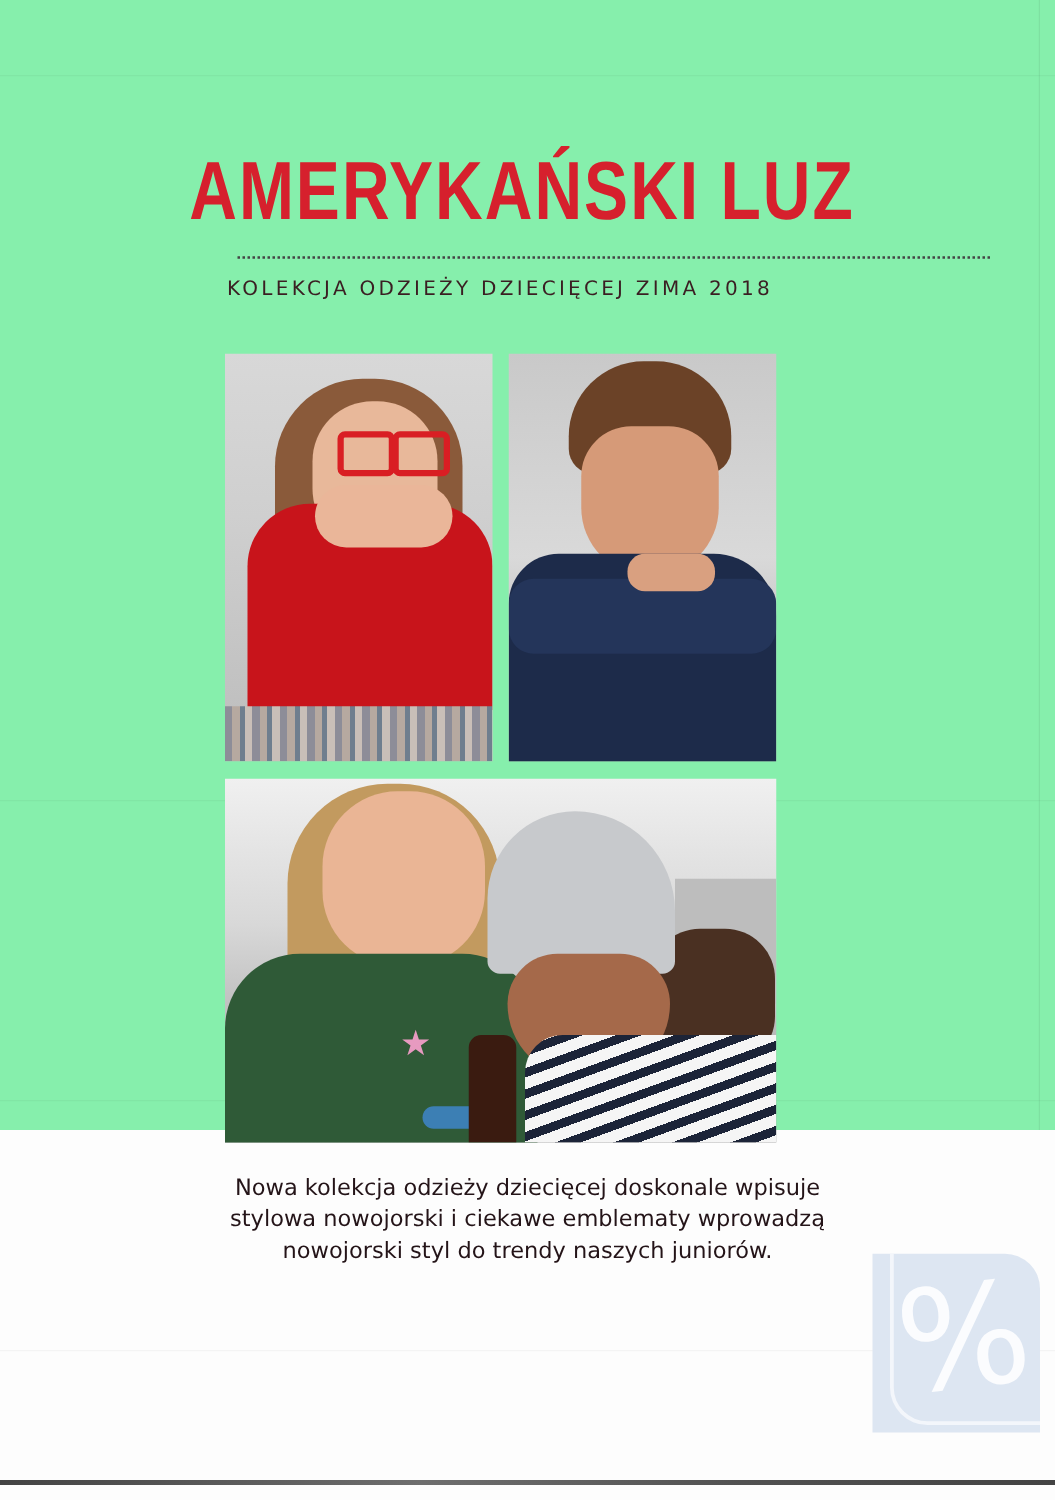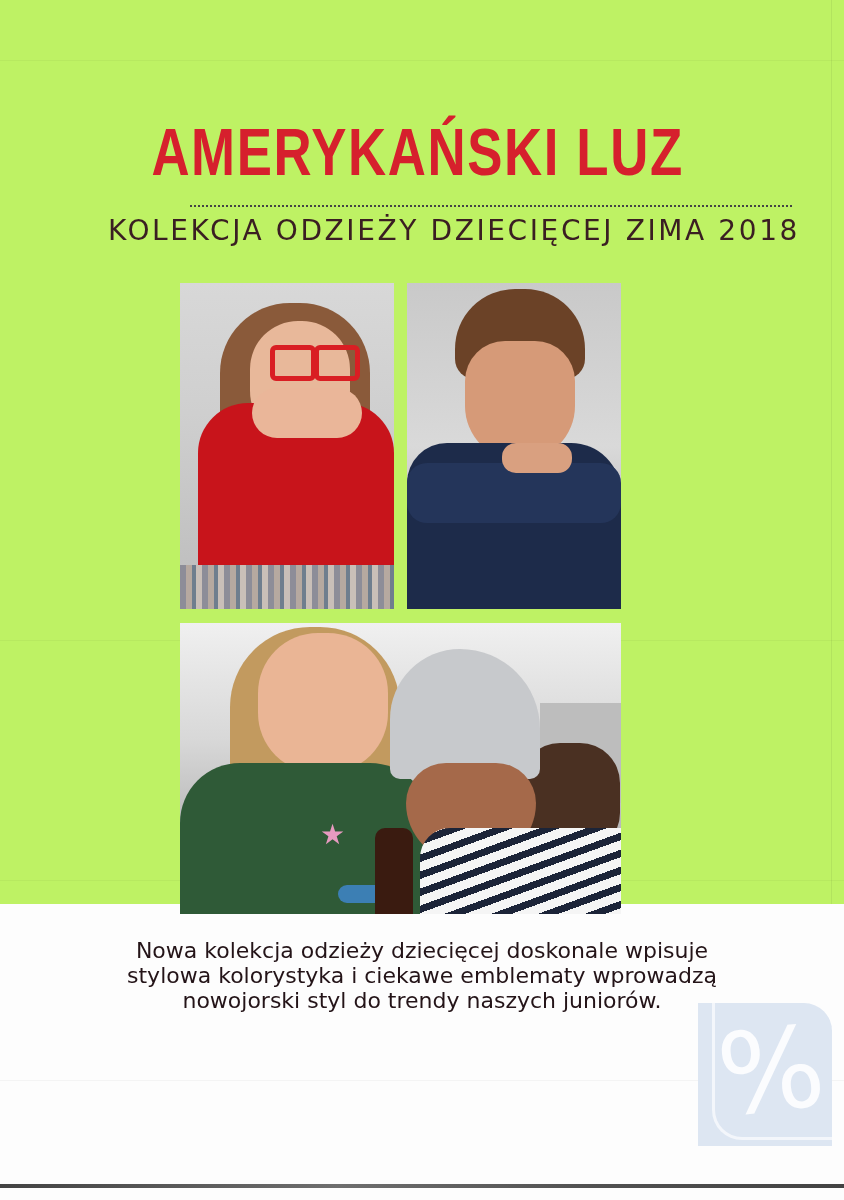--- a/index.html
+++ b/index.html
@@ -4,21 +4,21 @@
 <style>
   html, body { margin: 0; padding: 0; }
   body {
     width: 844px; height: 1200px; overflow: hidden;
     background: #fdfdfd;
     font-family: "DejaVu Sans", sans-serif;
     position: relative;
   }
   .page {
     position: absolute; left: 0; top: 0; width: 844px; height: 904px;
-    background: #bef264;
+    background: #86efac;
   }
   
   .bleed {
     position: absolute; left: 0; right: 0;
     height: 1px; background: rgba(0,0,0,0.035);
   }
   .right-edge {
     position: absolute; right: 12px; top: 0; bottom: 0; width: 1px;
     background: rgba(0,0,0,0.06);
   }
@@ -37,23 +37,23 @@
     color: #d6202d;
     transform: scaleX(0.80); transform-origin: 400px 0;
     line-height: 80px;
   }
   .divider {
     position: absolute; left: 190px; width: 602px; top: 205px; height: 0;
     border-top: 2px dotted #444;
   }
   .subtitle {
     position: absolute; left: 0; width: 800px; top: 216px;
-    text-align: right;
+    text-align: center;
     font-family: "DejaVu Sans", sans-serif;
-    font-size: 28px; letter-spacing: 2.6px;
+    font-size: 16px; letter-spacing: 2.6px;
     color: #3a1e22;
     line-height: 30px;
   }
 
   .photo {
     position: absolute; overflow: hidden;
   }
   
   .p1 { left: 180px; top: 283px; width: 214px; height: 326px;
         background: linear-gradient(180deg, #d8d8d8 0%, #cfcfcf 40%, #bcbcbc 100%); }
@@ -88,21 +88,21 @@
   .p3 .g2hair { position:absolute; left:340px; top:120px; width:100px; height:110px; border-radius:40px; background:#4a3022; }
   .p3 .g2face { position:absolute; left:226px; top:140px; width:130px; height:100px; border-radius:40px 40px 60px 60px; background:#a5694a; }
   .p3 .stripes { position:absolute; left:240px; top:205px; width:201px; height:86px;
       background: repeating-linear-gradient(160deg, #f5f5f5 0 9px, #1c2438 9px 16px); border-radius:30px 0 0 0; }
   .p3 .bottle { position:absolute; left:195px; top:205px; width:38px; height:86px; border-radius:10px 10px 0 0; background:#3a1b10; }
 
   .body-text {
     position: absolute; left: 0; width: 844px; top: 938px;
     text-align: center;
     font-family: "DejaVu Sans", sans-serif;
-    font-size: 22px; line-height: 25px;
+    font-size: 18px; line-height: 25px;
     color: #241418;
   }
   .body-text div { white-space: nowrap; }
 
   
   .badge {
     position: absolute; left: 698px; top: 1003px; width: 134px; height: 143px;
     background: #dde6f2;
     border-radius: 0 28px 0 0;
     overflow: hidden;
@@ -161,21 +161,21 @@
     <div class="patch"></div>
     <div class="g2hair"></div>
     <div class="hat"></div>
     <div class="g2face"></div>
     <div class="stripes"></div>
     <div class="bottle"></div>
   </div>
 
   <div class="body-text">
     <div>Nowa kolekcja odzieży dziecięcej doskonale wpisuje</div>
-    <div>stylowa kolorystyka i ciekawe emblematy wprowadzą</div>
+    <div>stylowa nowojorski i ciekawe emblematy wprowadzą</div>
     <div>nowojorski styl do trendy naszych juniorów.</div>
   </div>
 
   <div class="badge">
     <div class="inner"></div>
     <div class="glyph">%</div>
   </div>
 
   <div class="bottom-edge"></div>
 </div>

